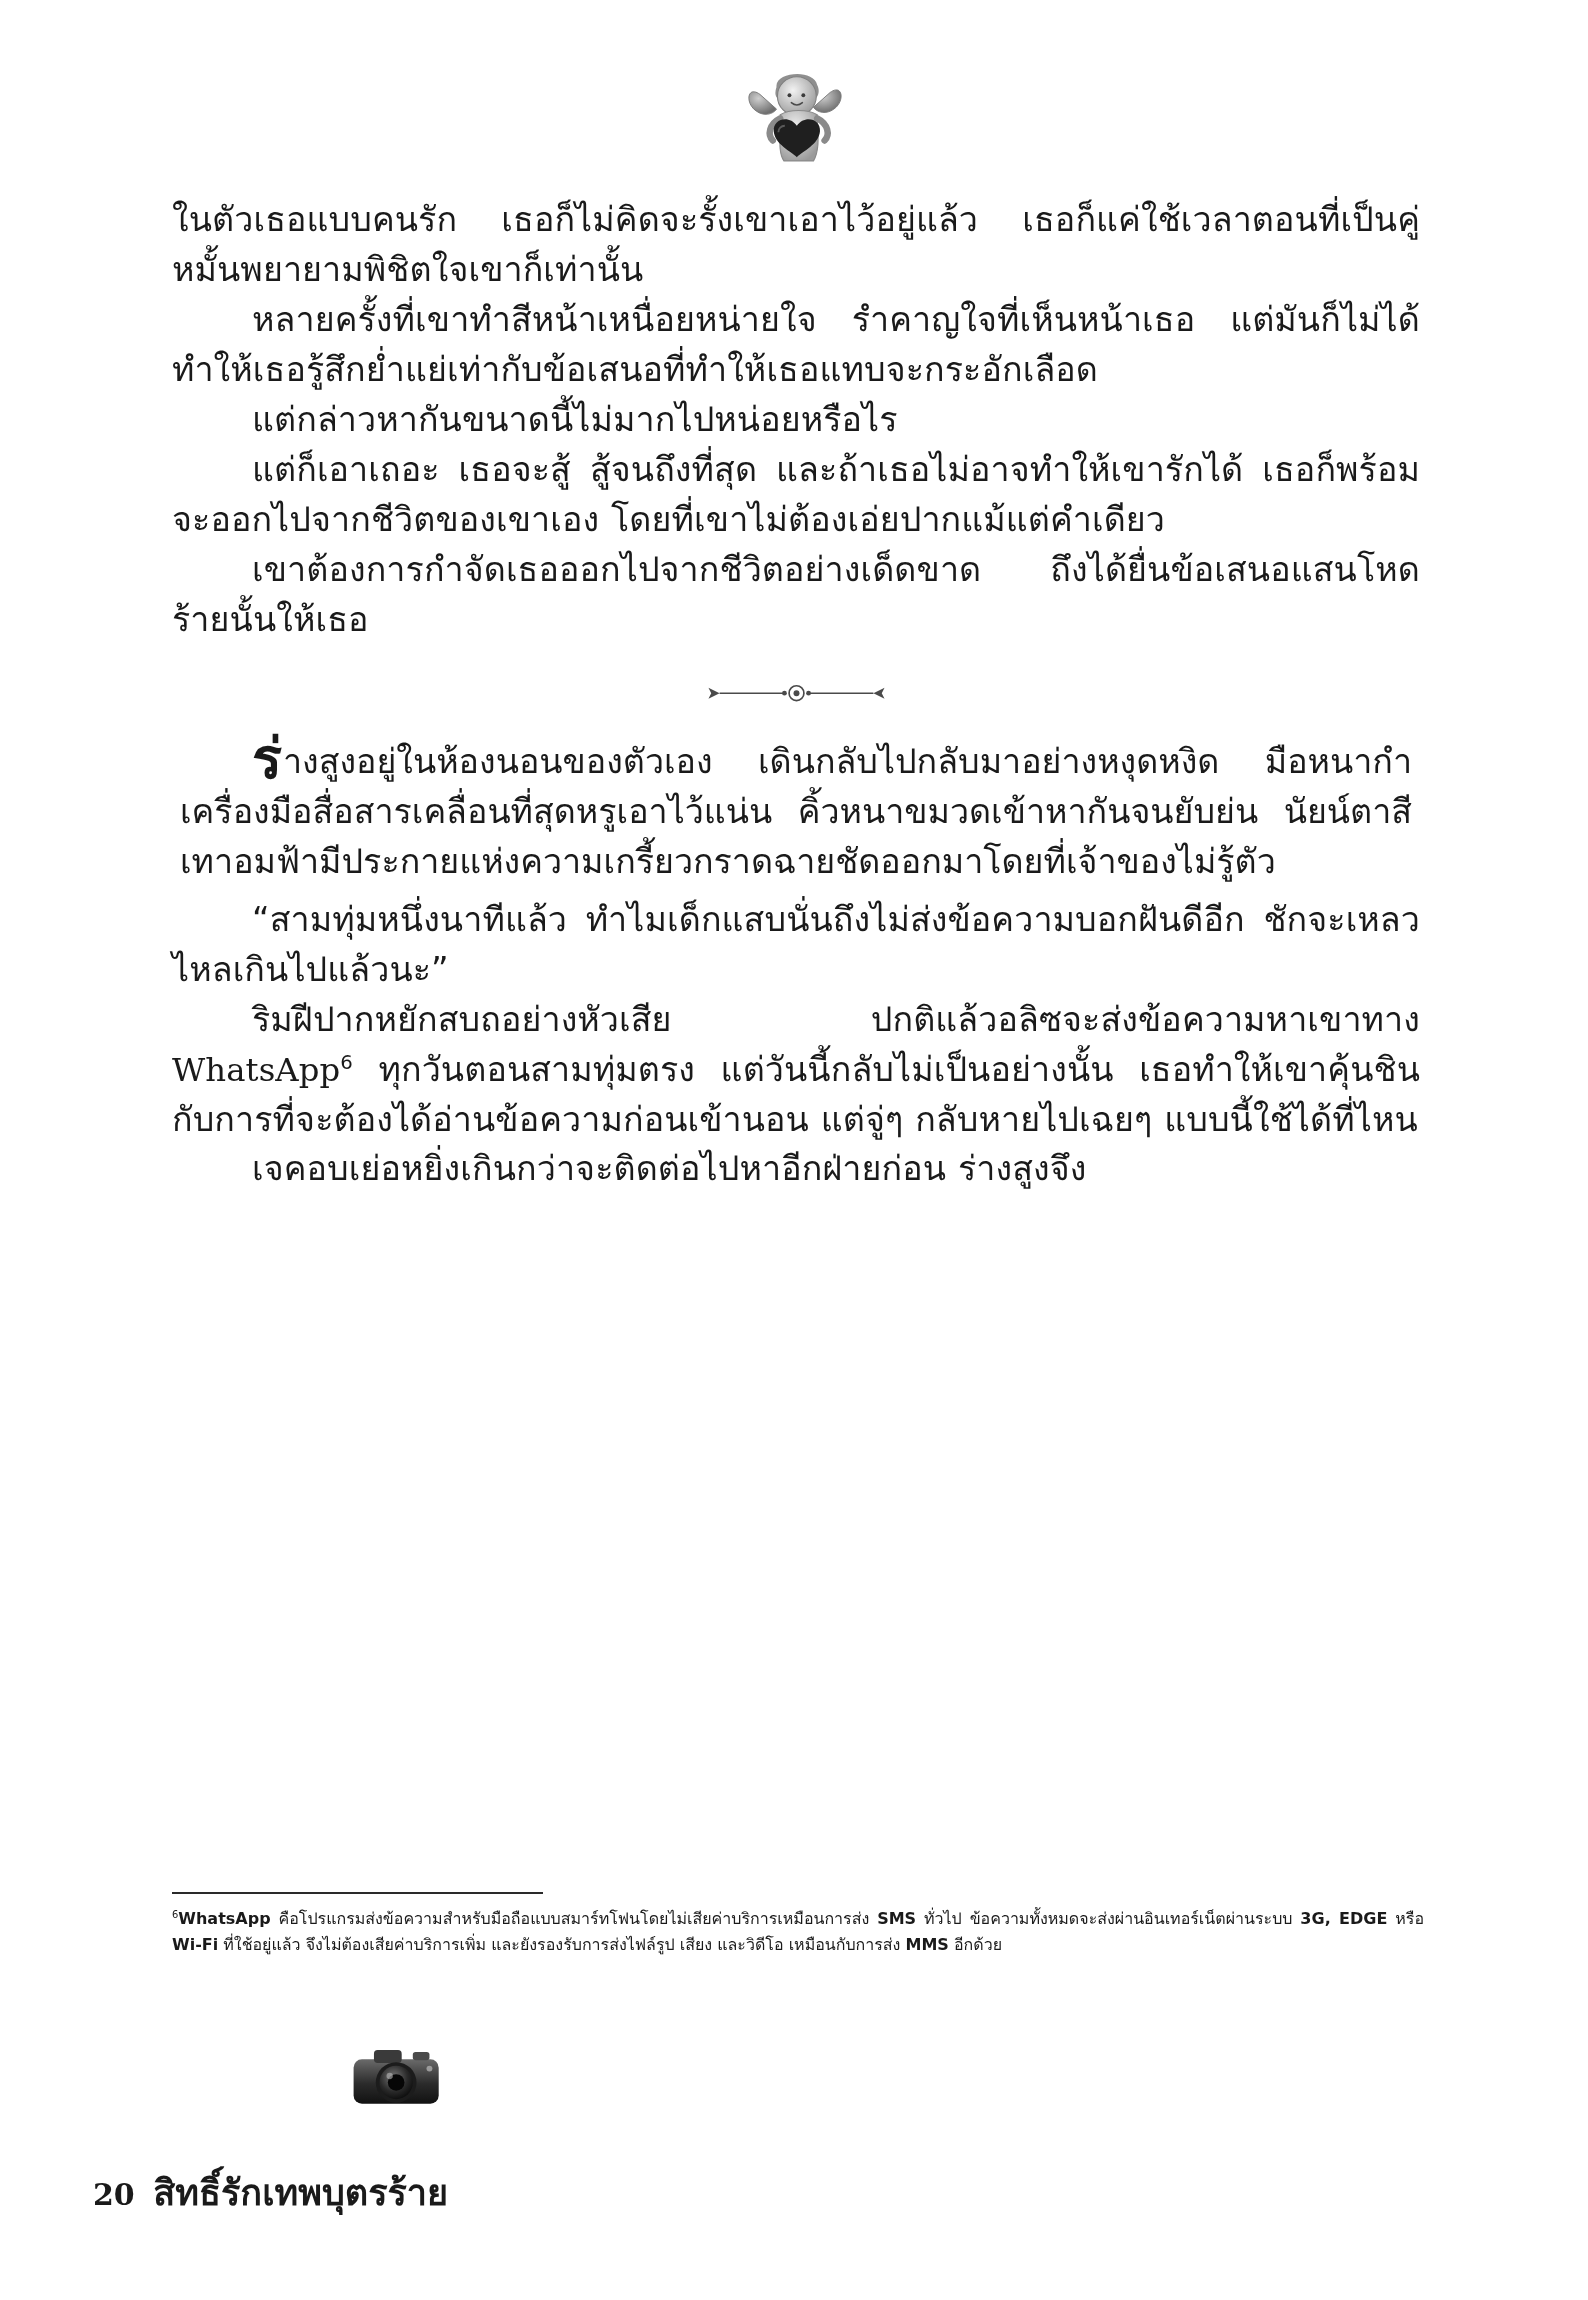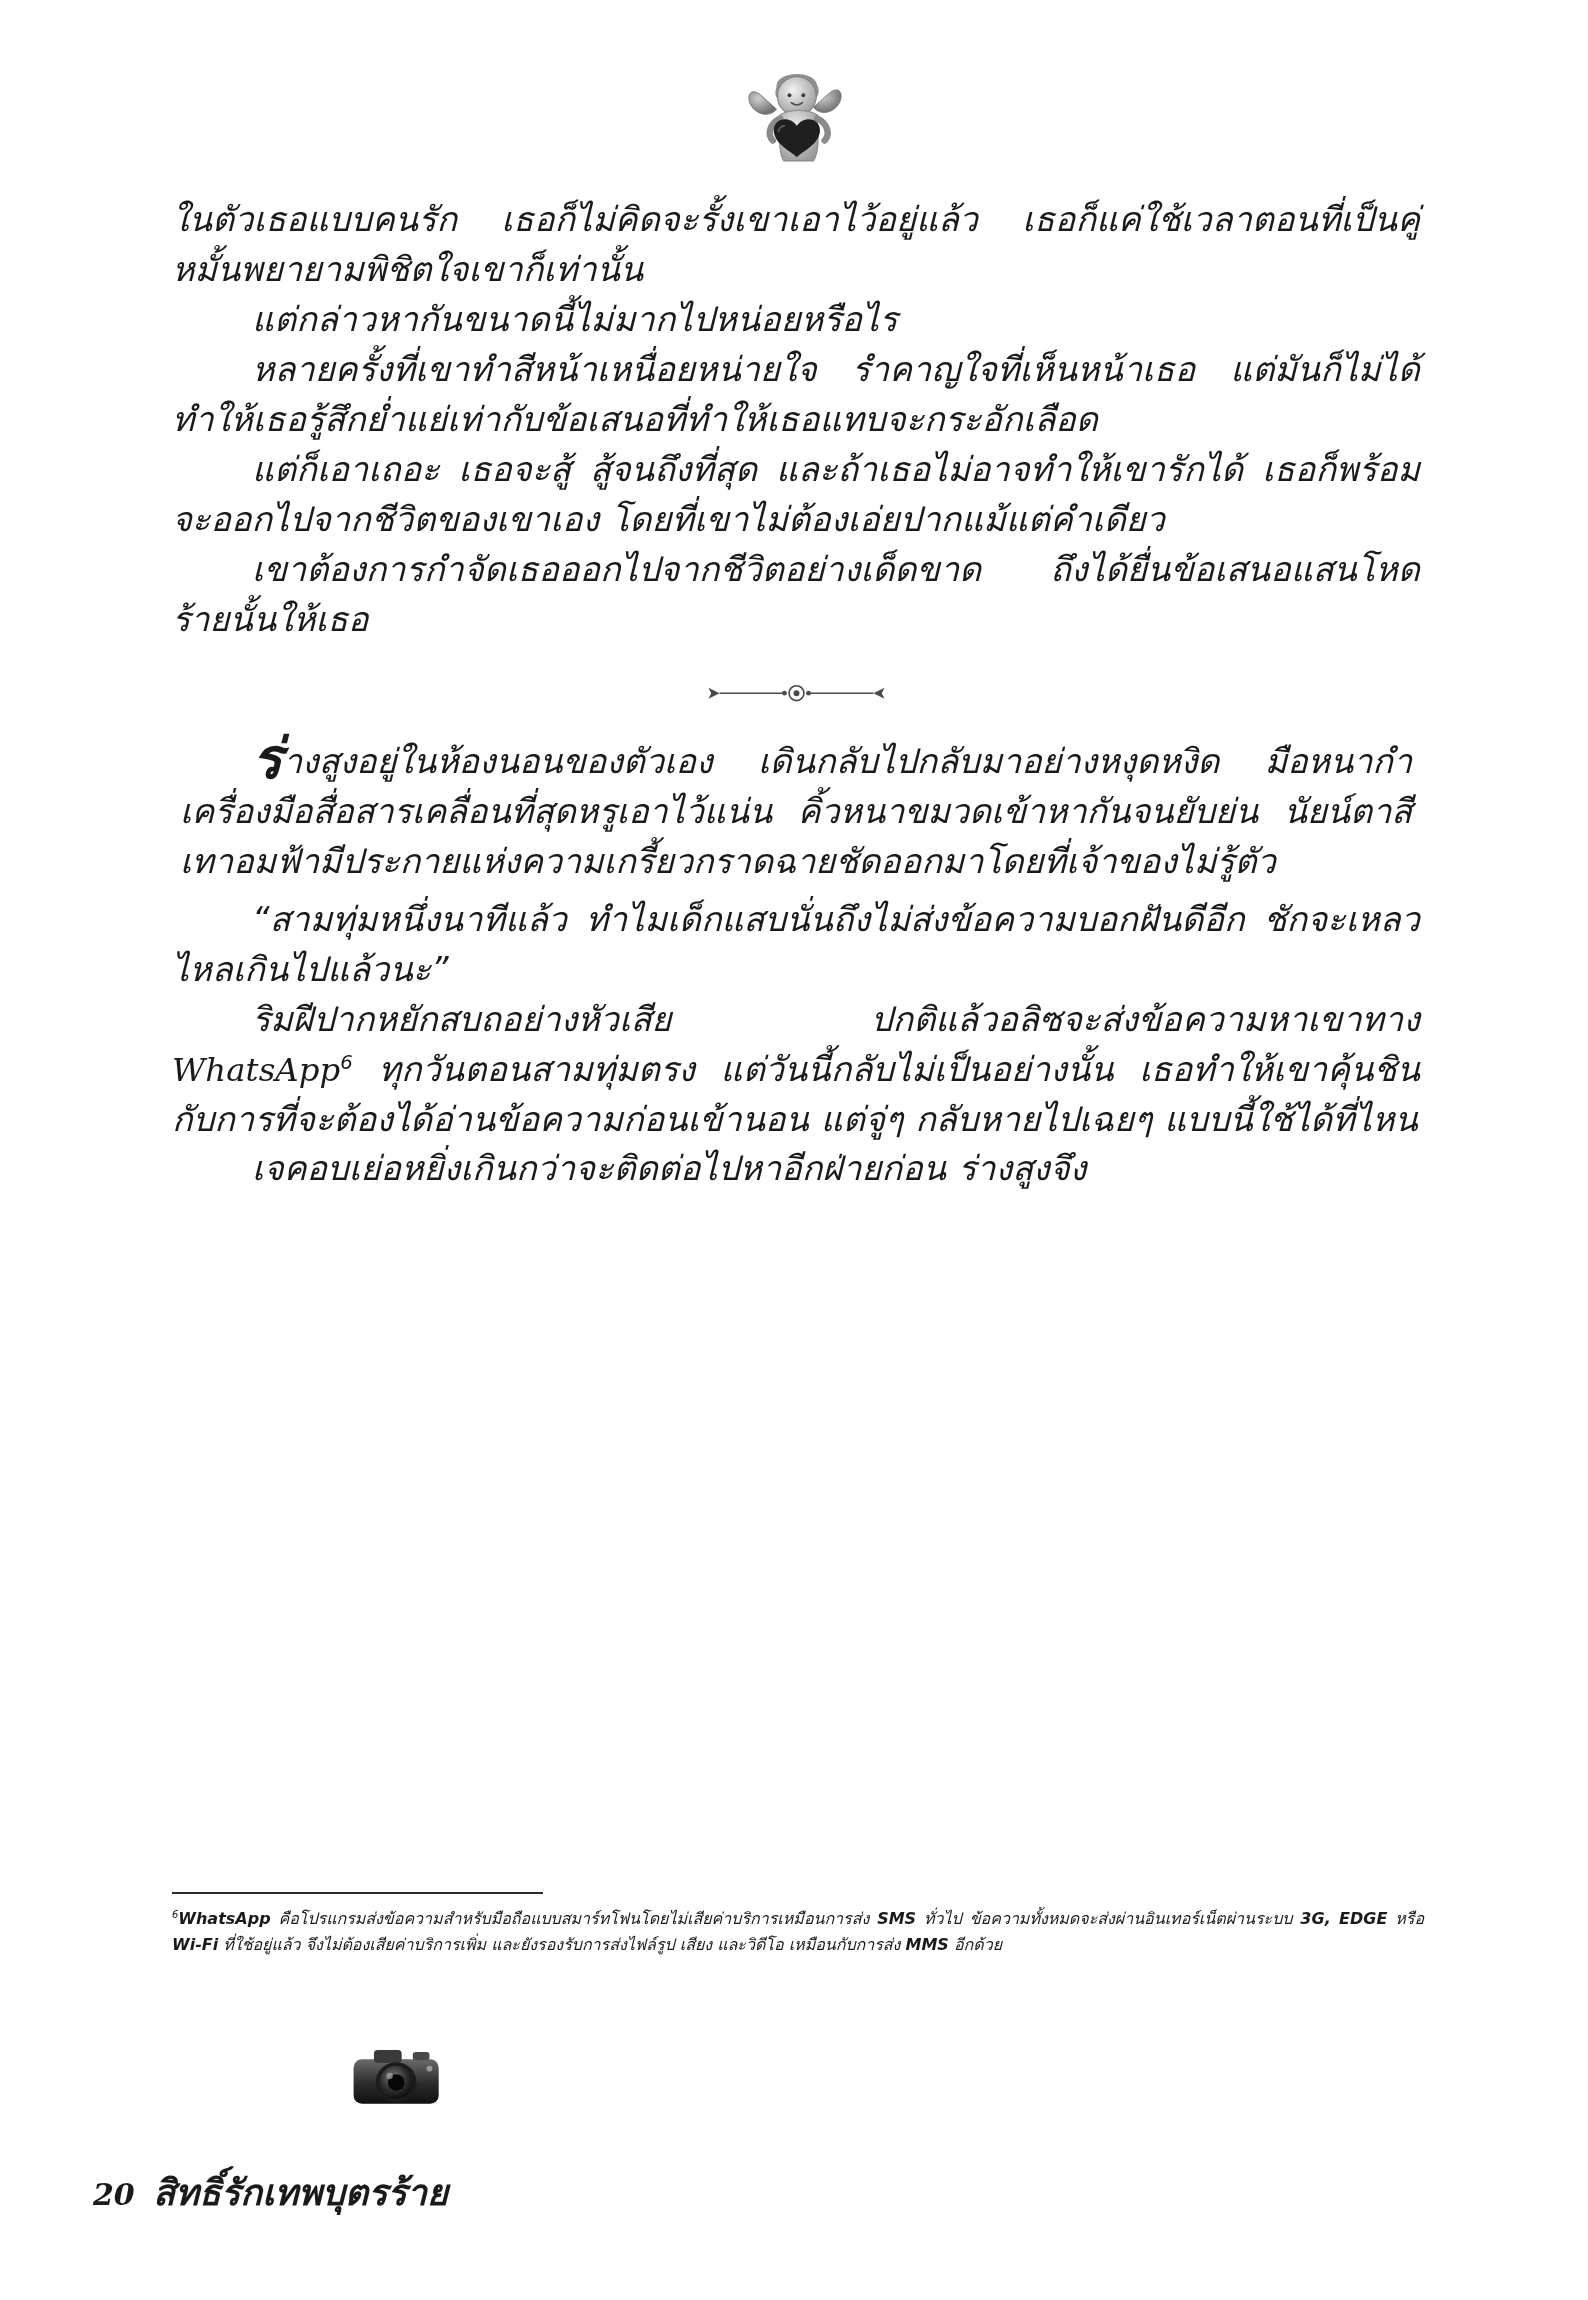--- a/index.html
+++ b/index.html
@@ -13,21 +13,20 @@
     font-family: "DejaVu Sans", sans-serif;
     color: #1a1a1a;
     position: relative;
     overflow: hidden;
   }
 
   .page {
     position: absolute;
     inset: 0;
     padding: 11px;
-    font-style: italic;
   }
 
   
   .header-ornament {
     position: absolute;
     top: 56px;
     left: 0;
     right: 0;
     height: 121px;
     display: flex;
@@ -198,23 +197,23 @@
         <path d="M58 70 C50 58 32 62 33 76 C34 90 52 98 58 104 C64 98 82 90 83 76 C84 62 66 58 58 70 Z" fill="#1f1f1f"></path>
         <path d="M45 70 C41 70 38 73 38 77" stroke="#8a8a8a" stroke-width="2" fill="none" opacity="0.55"></path>
       </svg>
     </div>
   </div>
 
   <div class="content">
 
     <p class="para">ในตัวเธอแบบคนรัก เธอก็ไม่คิดจะรั้งเขาเอาไว้อยู่แล้ว เธอก็แค่ใช้เวลาตอนที่เป็นคู่หมั้นพยายามพิชิตใจเขาก็เท่านั้น</p>
 
+    <p class="para indent">หลายครั้งที่เขาทำสีหน้าเหนื่อยหน่ายใจ รำคาญใจที่เห็นหน้าเธอ แต่มันก็ไม่ได้ทำให้เธอรู้สึกย่ำแย่เท่ากับข้อเสนอที่ทำให้เธอแทบจะกระอักเลือด</p>
+
     <p class="para indent">แต่กล่าวหากันขนาดนี้ไม่มากไปหน่อยหรือไร</p>
-
-    <p class="para indent">หลายครั้งที่เขาทำสีหน้าเหนื่อยหน่ายใจ รำคาญใจที่เห็นหน้าเธอ แต่มันก็ไม่ได้ทำให้เธอรู้สึกย่ำแย่เท่ากับข้อเสนอที่ทำให้เธอแทบจะกระอักเลือด</p>
 
     <p class="para indent">แต่ก็เอาเถอะ เธอจะสู้ สู้จนถึงที่สุด และถ้าเธอไม่อาจทำให้เขารักได้ เธอก็พร้อมจะออกไปจากชีวิตของเขาเอง โดยที่เขาไม่ต้องเอ่ยปากแม้แต่คำเดียว</p>
 
     <p class="para indent">เขาต้องการกำจัดเธอออกไปจากชีวิตอย่างเด็ดขาด ถึงได้ยื่นข้อเสนอแสนโหดร้ายนั้นให้เธอ</p>
 
     <div class="divider">
       <svg width="195" height="20.4" viewBox="0 0 210 22" aria-hidden="true">
         <line x1="22" y1="11" x2="92" y2="11" stroke="#4a4a4a" stroke-width="1.6"></line>
         <line x1="118" y1="11" x2="188" y2="11" stroke="#4a4a4a" stroke-width="1.6"></line>
         <circle cx="105" cy="11" r="8" fill="none" stroke="#4a4a4a" stroke-width="1.8"></circle>

